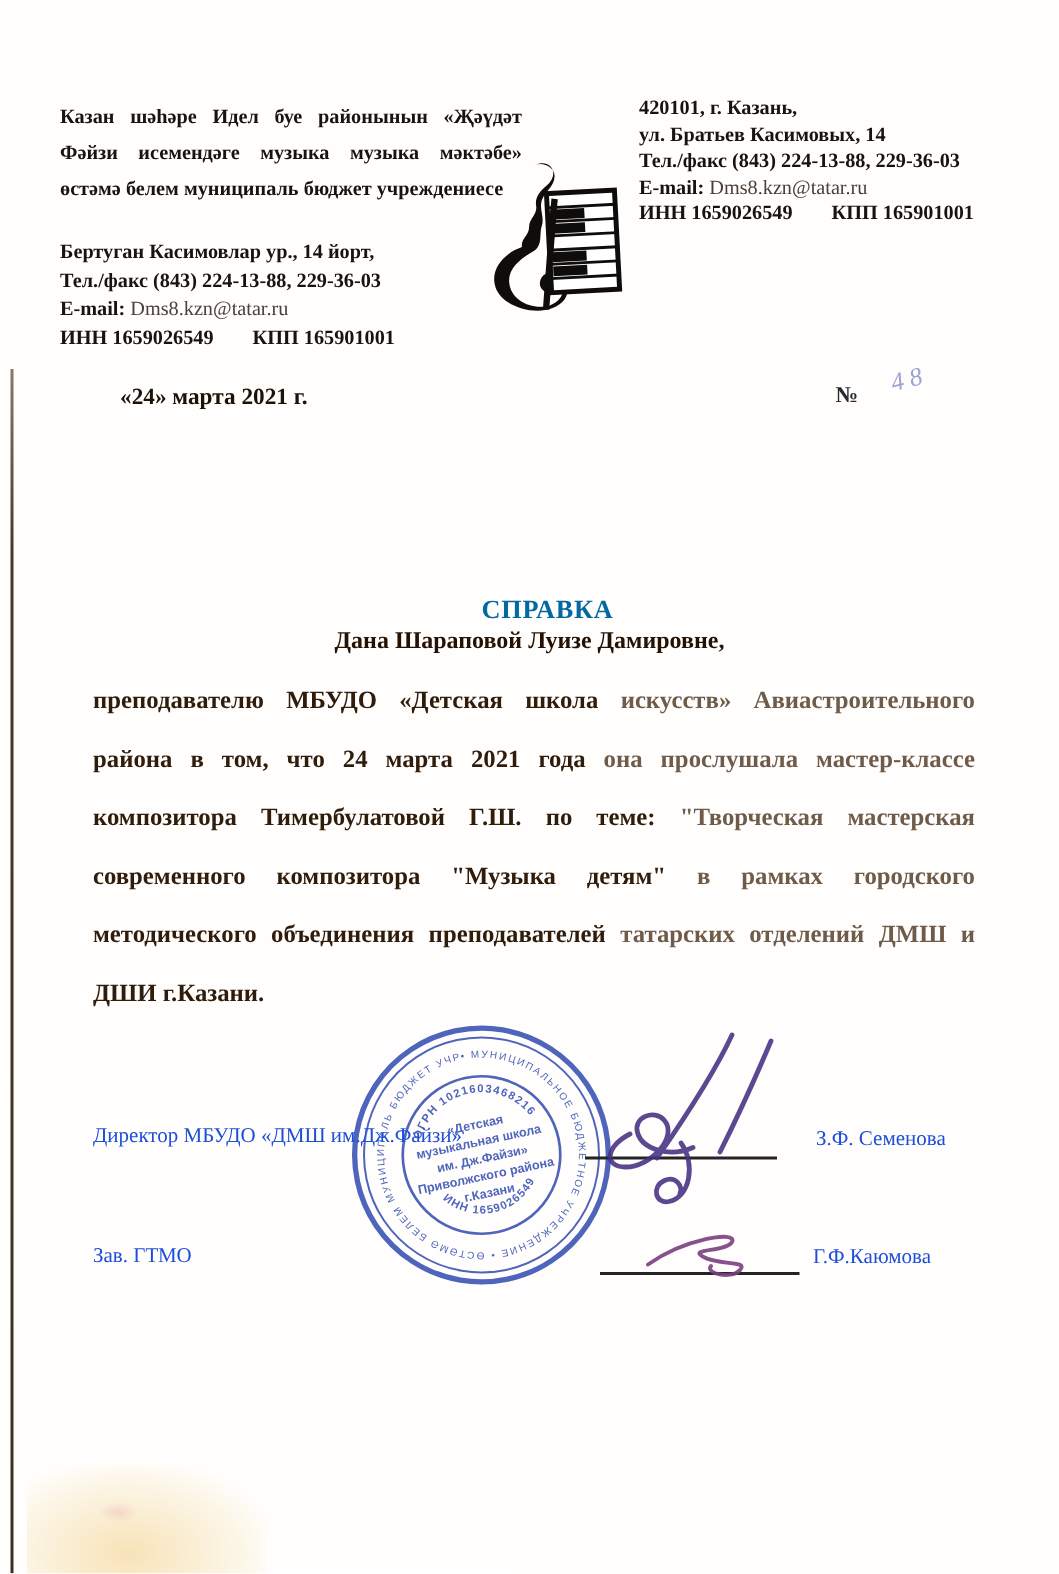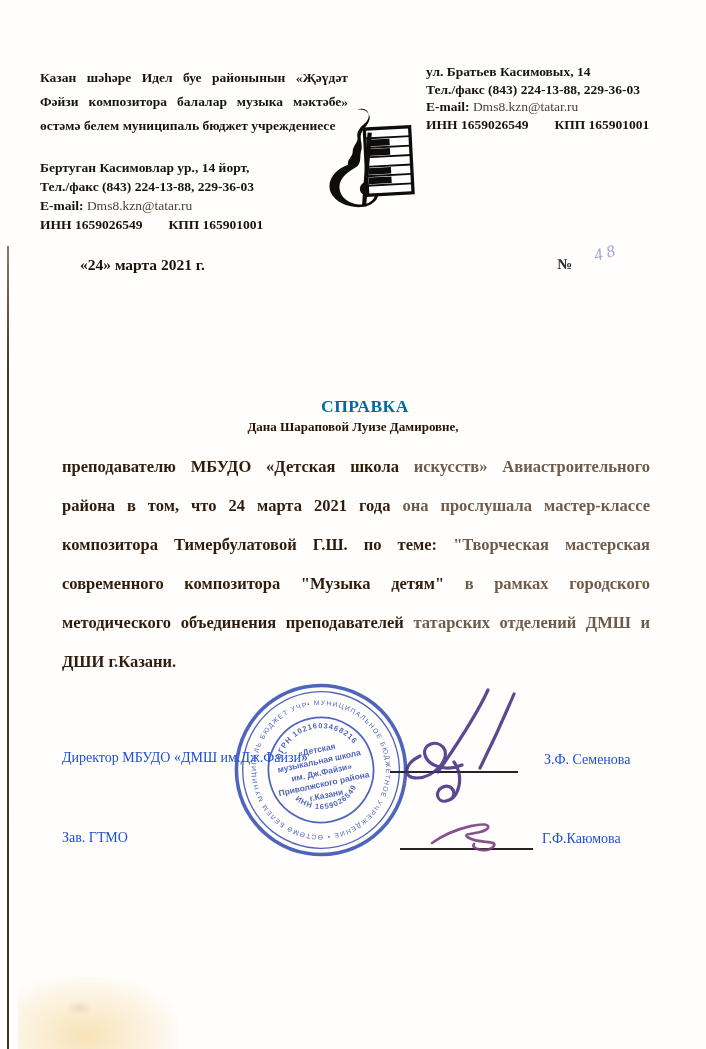--- a/index.html
+++ b/index.html
@@ -29,21 +29,21 @@
   
   .date-text{position:absolute;left:80px;top:256px;font-size:15.5px;font-weight:bold;}
   .num-label{position:absolute;left:557px;top:256px;font-size:15px;font-weight:bold;color:#2a2a33;}
   .handnum{position:absolute;left:594px;top:243px;font-size:17px;font-style:italic;
     color:#8a93cc;letter-spacing:4px;transform:rotate(-14deg);opacity:.85;}
 
   
   .doc-title{position:absolute;top:384px;left:0;width:100%;margin:12px;text-align:center;
     font-size:17.5px;font-weight:bold;letter-spacing:.5px;color:#0369a1;}
   .recipient{position:absolute;top:419px;left:0;width:100%;margin:0;text-align:center;
-    font-size:13px;font-weight:bold;color:#241204;}
+    font-size:16px;font-weight:bold;color:#241204;}
   .body-par{position:absolute;top:447px;left:62px;width:588px;margin:0;
     font-size:16.5px;line-height:39px;text-align:justify;font-weight:bold;}
   .sd{color:#301c0b;}
   .sl{color:#6e5b49;font-weight:bold;}
 
   
   .stamp{position:absolute;left:232px;top:681px;width:178px;height:178px;opacity:.9;z-index:2;}
   .sig-role,.sig-name{position:absolute;font-size:14px;font-weight:normal;color:#1d4ed8;z-index:4;}
   .role-1{left:62px;top:750px;}
   .name-1{left:544px;top:752px;text-align:center;}
@@ -61,21 +61,21 @@
 </head>
 <body>
 
 <div class="page">
 
   <div class="edge-line"></div>
   <div class="stain"></div>
   <div class="stain2"></div>
 
   <div class="org org-left">
-    <p class="org-name">Казан шәһәре Идел буе районынын «Җәүдәт Фәйзи композитора балалар музыка мәктәбе» өстәмә белем муниципаль бюджет учреждениесе</p>
+    <p class="org-name">Казан шәһәре Идел буе районынын «Җәүдәт Фәйзи исемендәге музыка музыка мәктәбе» өстәмә белем муниципаль бюджет учреждениесе</p>
     <div class="org-line">Бертуган Касимовлар ур., 14 йорт,</div>
     <div class="org-line">Тел./факс (843) 224-13-88, 229-36-03</div>
     <div class="org-line"><span>E-mail:</span> <span class="email-val">Dms8.kzn@tatar.ru</span></div>
     <div class="org-line"><span>ИНН 1659026549</span><span class="kpp">КПП 165901001</span></div>
   </div>
 
   <div class="logo">
     <svg viewBox="0 0 110 110" width="104" height="106">
       <path fill="#0e0d0c" d="M46,2 C58,-3 64,9 54,17 C49,21 46,26 47,31 C48,37 42,40 42,46 C42,52 36,54 37,60 C25,64 13,76 19,90 C26,105 56,111 67,97 C73,88 66,75 56,78 C48,80 47,91 56,92 C61,92.5 63,89 62,85 C68,88 67,97 57,101 C45,105 29,98 28,85 C27,74 38,67 45,63 C52,59 49,51 51,45 C53,39 49,33 51,27 C53,21 60,17 60,10 C60,4 53,0 46,2 Z"></path>
       <g transform="rotate(-3 80 55)">
@@ -89,20 +89,21 @@
         <rect x="58" y="32.5" width="24" height="7" fill="#0e0d0c"></rect>
         <rect x="58" y="42.5" width="24" height="7" fill="#0e0d0c"></rect>
         <rect x="58" y="62.5" width="24" height="7" fill="#0e0d0c"></rect>
         <rect x="58" y="72.5" width="24" height="7" fill="#0e0d0c"></rect>
       </g>
       <path d="M60,26 C58,48 56,78 54,104" stroke="#0e0d0c" stroke-width="4.5" fill="none"></path>
     </svg>
   </div>
 
   <div class="org org-right">
+    <div class="org-line">420101, г. Казань,</div>
     <div class="org-line">ул. Братьев Касимовых, 14</div>
     <div class="org-line">Тел./факс (843) 224-13-88, 229-36-03</div>
     <div class="org-line"><span>E-mail:</span> <span class="email-val">Dms8.kzn@tatar.ru</span></div>
     <div class="org-line"><span>ИНН 1659026549</span><span class="kpp">КПП 165901001</span></div>
   </div>
 
   <span class="date-text">«24» марта 2021 г.</span>
   <span class="num-label">№</span>
   <span class="handnum">48</span>
 

